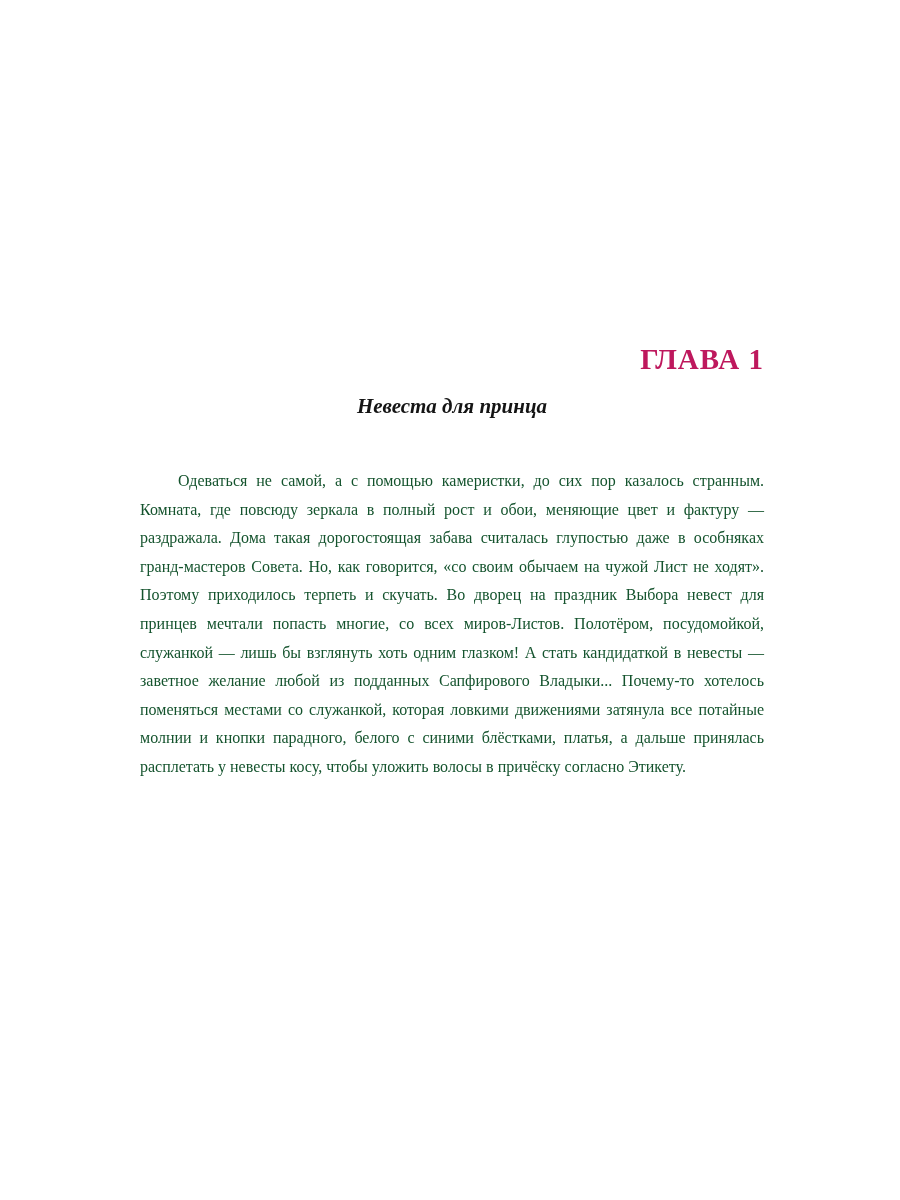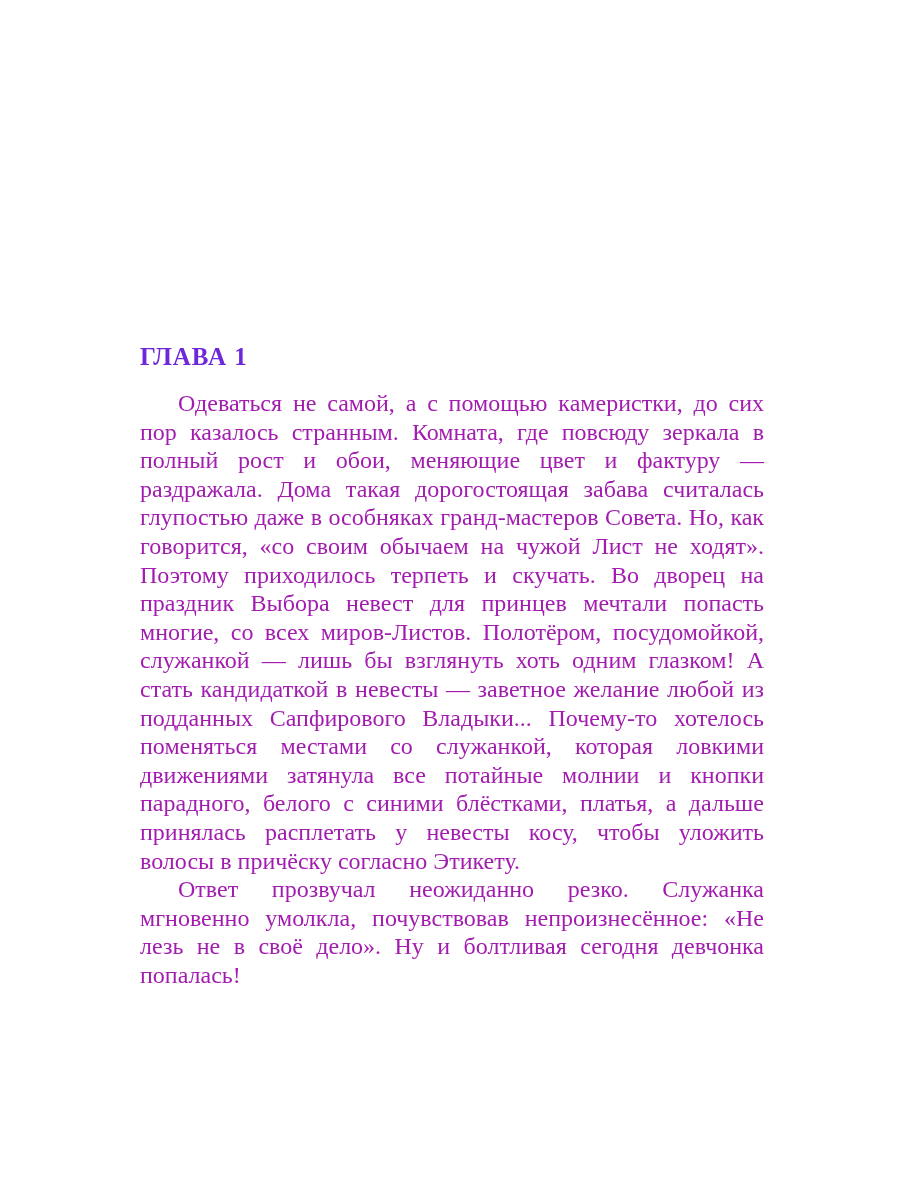--- a/index.html
+++ b/index.html
@@ -13,51 +13,51 @@
       height: 1200px;
       background: #ffffff;
       box-sizing: border-box;
       padding: 343px 136px 0 140px;
       overflow: hidden;
       color: #1b1b1b;
     }
     .chapter-heading {
       font-family: "Liberation Serif", "DejaVu Serif", serif;
       font-weight: bold;
-      font-size: 25px;
+      font-size: 29px;
       letter-spacing: 1px;
-      text-align: left;
+      text-align: right;
       margin: 0 0 18px 0;
-      color: #6d28d9;
+      color: #be185d;
     }
     .chapter-subtitle {
       font-family: "Liberation Serif", "DejaVu Serif", serif;
       font-weight: bold;
       font-style: italic;
       font-size: 21px;
       text-align: center;
       margin: 0 0 48px 0;
       color: #141414;
     }
     .body-text {
       font-family: "Liberation Serif", "DejaVu Serif", serif;
-      font-size: 24px;
+      font-size: 16px;
       line-height: 28.6px;
       text-align: justify;
-      color: #a21caf;
+      color: #14532d;
       hyphens: auto;
       -webkit-hyphens: auto;
     }
     .body-text p {
       margin: 0;
       text-indent: 38px;
     }
   </style>
 </head>
 <body>
 
 <div class="book-page">
   <h1 class="chapter-heading">ГЛАВА 1</h1>
+  <h2 class="chapter-subtitle">Невеста для принца</h2>
   <div class="body-text">
     <p>Одеваться не самой, а с помощью камеристки, до сих пор казалось странным. Комната, где повсюду зеркала в полный рост и обои, меняющие цвет и фактуру — раздражала. Дома такая дорогостоящая забава считалась глупостью даже в особняках гранд-мастеров Совета. Но, как говорится, «со своим обычаем на чужой Лист не ходят». Поэтому приходилось терпеть и скучать. Во дворец на праздник Выбора невест для принцев мечтали попасть многие, со всех миров-Листов. Полотёром, посудомойкой, служанкой — лишь бы взглянуть хоть одним глазком! А стать кандидаткой в невесты — заветное желание любой из подданных Сапфирового Владыки... Почему-то хотелось поменяться местами со служанкой, которая ловкими движениями затянула все потайные молнии и кнопки парадного, белого с синими блёстками, платья, а дальше принялась расплетать у невесты косу, чтобы уложить волосы в причёску согласно Этикету.</p>
-    <p>Ответ прозвучал неожиданно резко. Служанка мгновенно умолкла, почувствовав непроизнесённое: «Не лезь не в своё дело». Ну и болтливая сегодня девчонка попалась!</p>
   </div>
 </div>
 
 </body></html>

